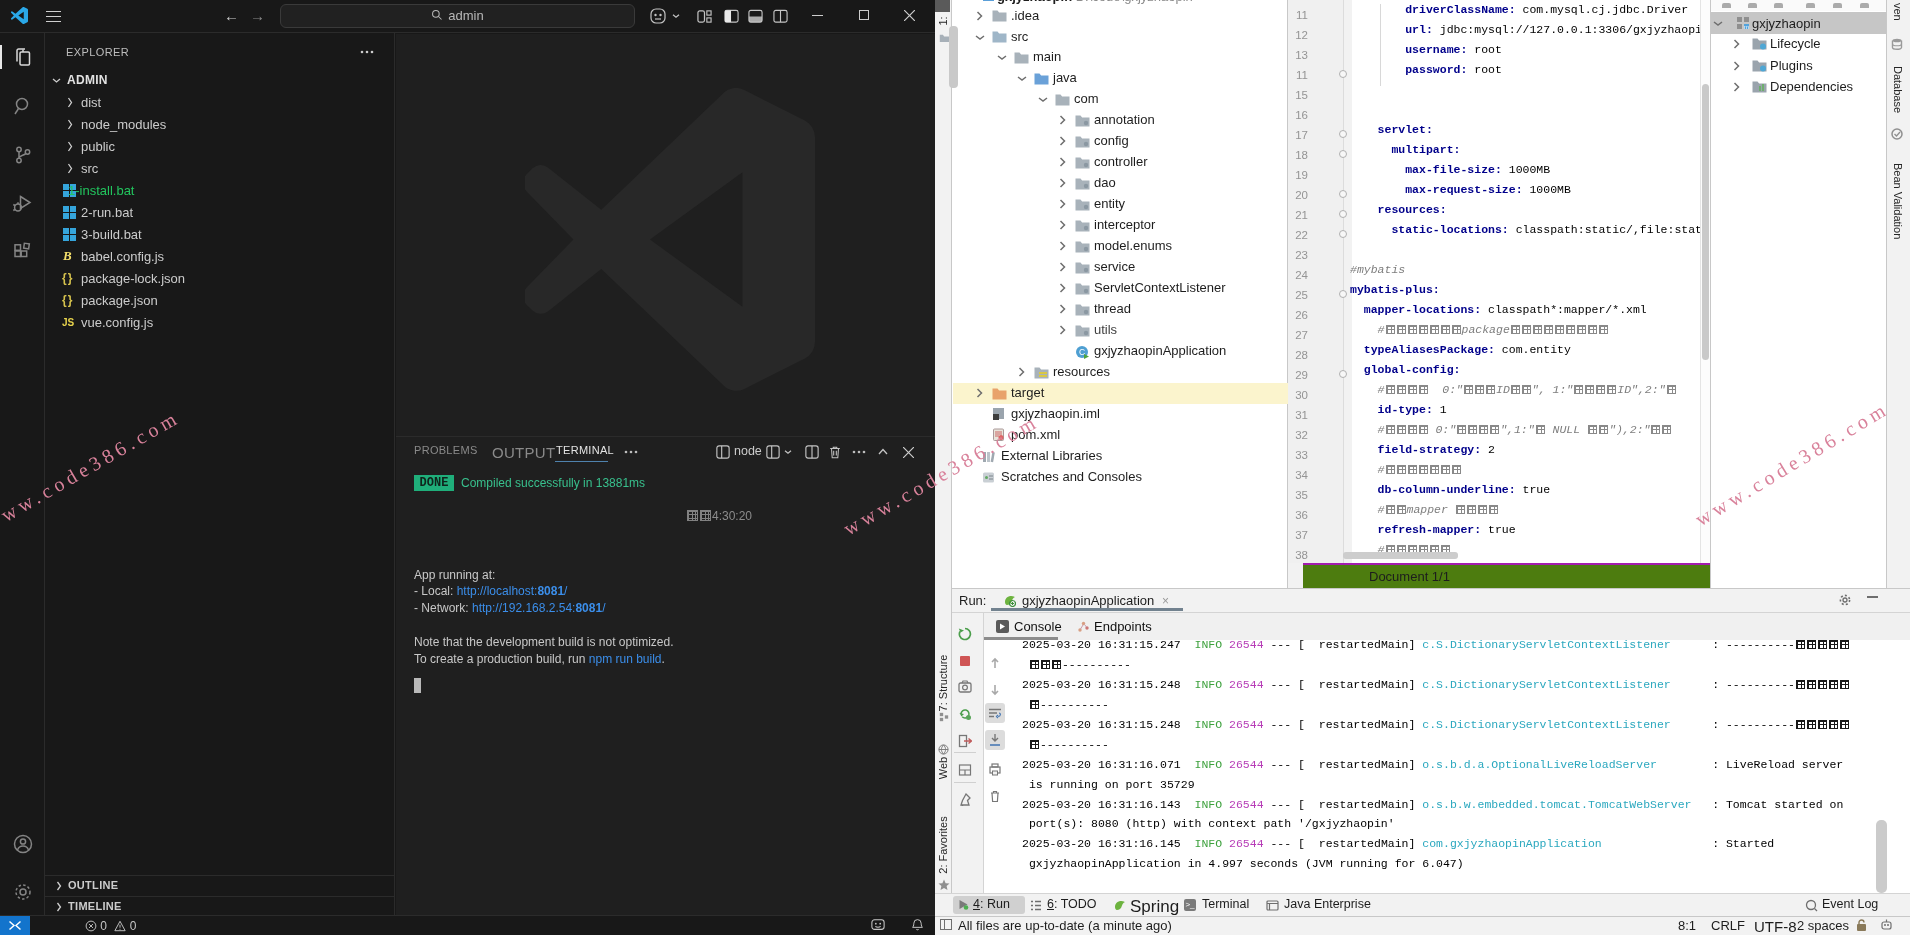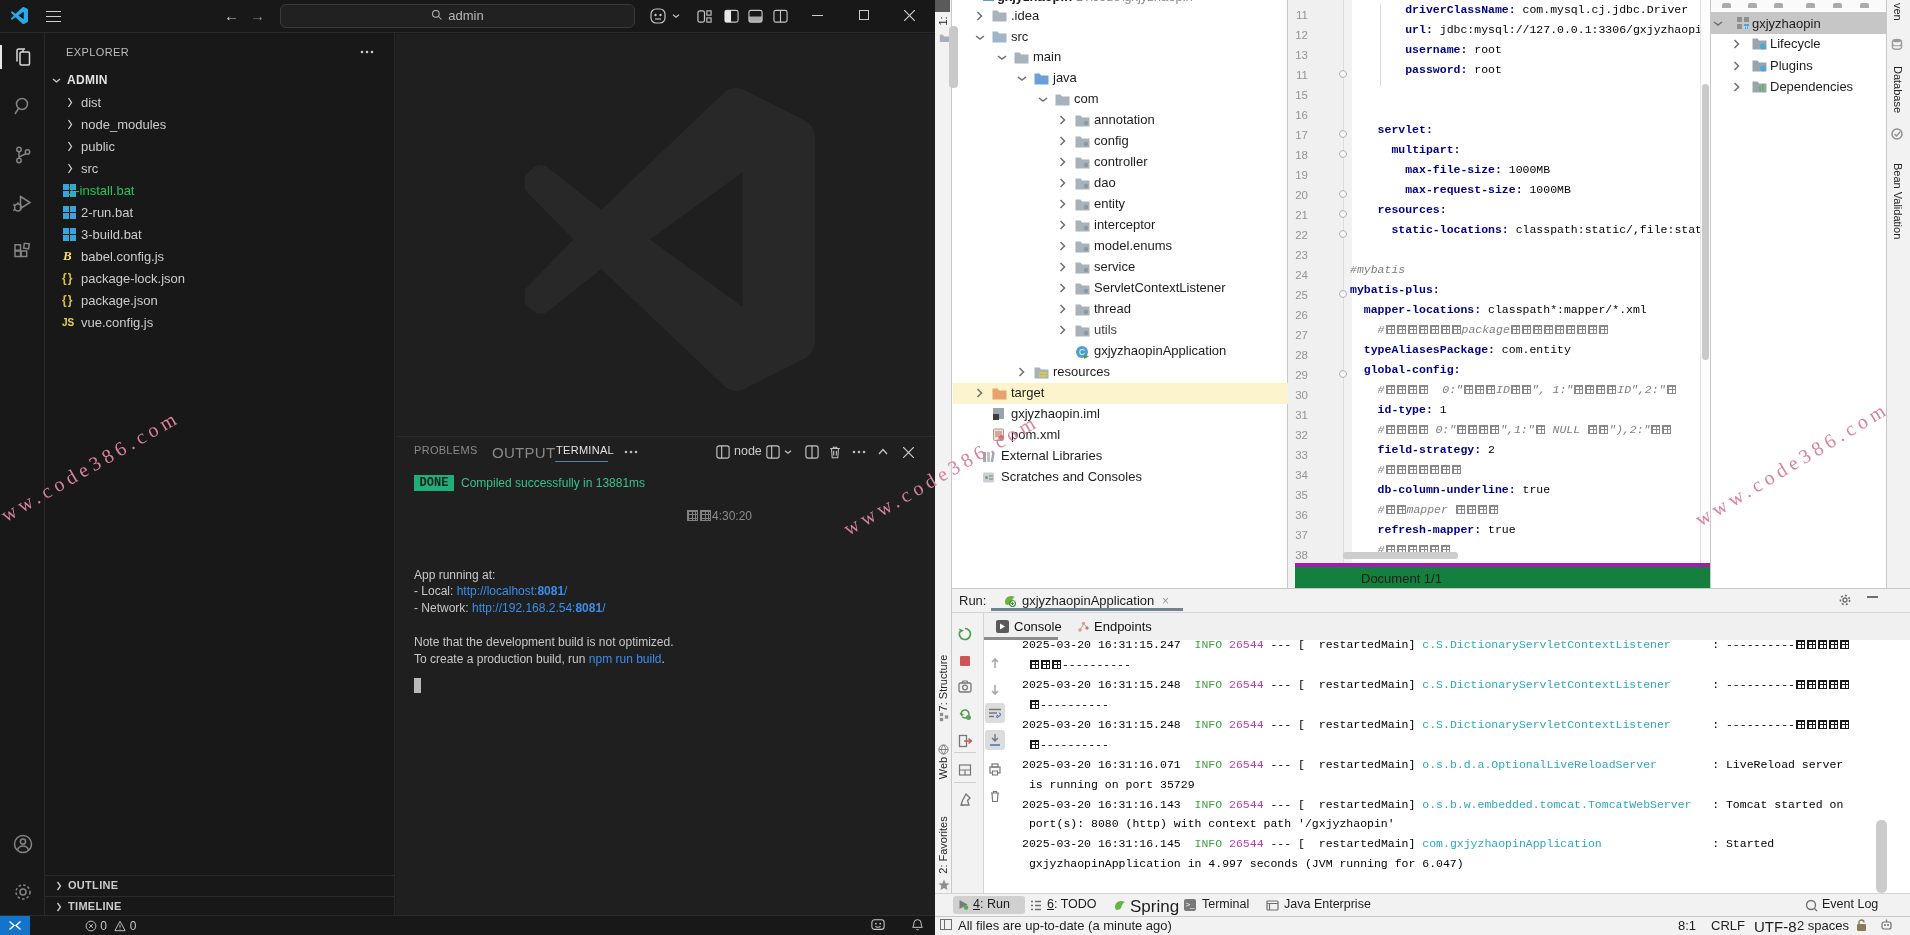--- a/index.html
+++ b/index.html
@@ -496,21 +496,21 @@
     <span style="color:#7d7d7d;font-style:italic">#<i class="g" style="width:9px;height:9px"></i><i class="g" style="width:9px;height:9px"></i><i class="g" style="width:9px;height:9px"></i><i class="g" style="width:9px;height:9px"></i> 0:"<i class="g" style="width:9px;height:9px"></i><i class="g" style="width:9px;height:9px"></i><i class="g" style="width:9px;height:9px"></i><i class="g" style="width:9px;height:9px"></i>",1:"<i class="g" style="width:9px;height:9px"></i> NULL <i class="g" style="width:9px;height:9px"></i><i class="g" style="width:9px;height:9px"></i>"),2:"<i class="g" style="width:9px;height:9px"></i><i class="g" style="width:9px;height:9px"></i></span>
     <b style="color:#00008b">field-strategy:</b> 2
     <span style="color:#7d7d7d;font-style:italic">#<i class="g" style="width:9px;height:9px"></i><i class="g" style="width:9px;height:9px"></i><i class="g" style="width:9px;height:9px"></i><i class="g" style="width:9px;height:9px"></i><i class="g" style="width:9px;height:9px"></i><i class="g" style="width:9px;height:9px"></i><i class="g" style="width:9px;height:9px"></i></span>
     <b style="color:#00008b">db-column-underline:</b> true
     <span style="color:#7d7d7d;font-style:italic">#<i class="g" style="width:9px;height:9px"></i><i class="g" style="width:9px;height:9px"></i>mapper <i class="g" style="width:9px;height:9px"></i><i class="g" style="width:9px;height:9px"></i><i class="g" style="width:9px;height:9px"></i><i class="g" style="width:9px;height:9px"></i></span>
     <b style="color:#00008b">refresh-mapper:</b> true
     <span style="color:#7d7d7d;font-style:italic">#<i class="g" style="width:9px;height:9px"></i><i class="g" style="width:9px;height:9px"></i><i class="g" style="width:9px;height:9px"></i><i class="g" style="width:9px;height:9px"></i><i class="g" style="width:9px;height:9px"></i><i class="g" style="width:9px;height:9px"></i></span></pre>
 <div class="a" style="left:765px;top:0;width:10px;height:563px;background:#fcfcfc;border-left:1px solid #e4e4e4"></div>
 <div class="a" style="left:767px;top:84px;width:7px;height:276px;background:#c9c9c9;border-radius:4px"></div>
 <div class="a" style="left:408px;top:552px;width:115px;height:7px;background:#cdcdcd;border-radius:3px"></div>
-<div class="a" style="left:360px;top:563px;width:422px;height:25px;background:#15803d;border-top:4px solid #a21caf">
+<div class="a" style="left:368px;top:563px;width:422px;height:25px;background:#4d7c0f;border-top:2px solid #a21caf">
       <div style="margin:4px 0 0 66px;font-size:13px">Document 1/1</div>
     </div>
 <div class="a" style="left:775px;top:0;width:176px;height:588px;background:#fff;border-left:1px solid #c8c8c8"></div>
 <div class="a" style="left:776px;top:0;width:175px;height:11px;background:#fafafa"></div>
 <div class="a" style="left:787px;top:3px;width:9px;height:5px;background:#ababab;border-radius:2px 2px 0 0"></div>
 <div class="a" style="left:813px;top:3px;width:9px;height:5px;background:#ababab;border-radius:2px 2px 0 0"></div>
 <div class="a" style="left:839px;top:3px;width:9px;height:5px;background:#ababab;border-radius:2px 2px 0 0"></div>
 <div class="a" style="left:871px;top:3px;width:9px;height:5px;background:#ababab;border-radius:2px 2px 0 0"></div>
 <div class="a" style="left:898px;top:3px;width:9px;height:5px;background:#ababab;border-radius:2px 2px 0 0"></div>
 <div class="a" style="left:925px;top:3px;width:9px;height:5px;background:#ababab;border-radius:2px 2px 0 0"></div>

